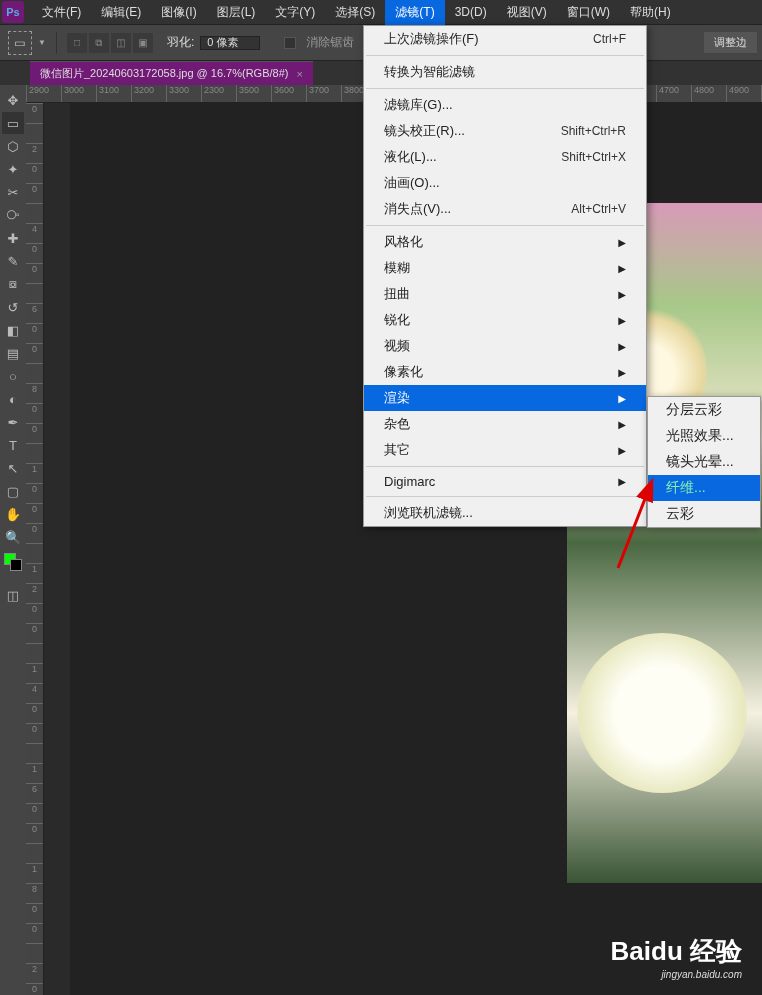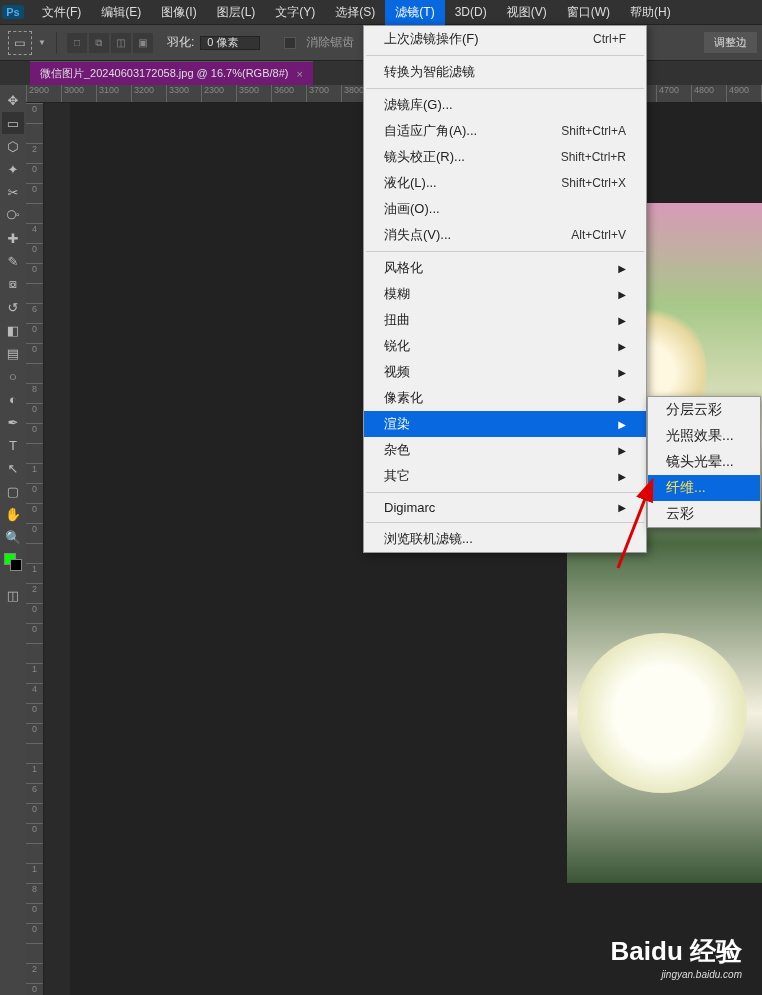--- a/index.html
+++ b/index.html
@@ -1,19 +1,19 @@
 <!DOCTYPE html>
 <html><head>
   <meta charset="utf-8">
   <style>
     * { margin: 0; padding: 0; box-sizing: border-box; font-family: "Microsoft YaHei", Arial, sans-serif; }
     body { background: #2a2a2a; color: #ccc; font-size: 12px; overflow: hidden; width: 762px; height: 995px; position: relative; }
     
     .menubar { background: #323232; height: 25px; display: flex; align-items: center; padding-left: 2px; border-bottom: 1px solid #222; }
-    .ps-logo { width: 22px; height: 14px; background: #0c4a6e; color: #5aa8e6; font-weight: bold; font-size: 11px; display: flex; align-items: center; justify-content: center; border-radius: 3px; margin-right: 8px; }
+    .ps-logo { width: 22px; height: 22px; background: #701a75; color: #5aa8e6; font-weight: bold; font-size: 11px; display: flex; align-items: center; justify-content: center; border-radius: 3px; margin-right: 8px; }
     .menu-item { padding: 4px 10px; color: #ddd; cursor: default; }
     .menu-item.active { background: #0768e0; color: #fff; }
     
     .options-bar { background: #454545; height: 36px; display: flex; align-items: center; padding: 0 8px; border-bottom: 1px solid #222; gap: 6px; }
     .opt-tool { width: 24px; height: 24px; border: 1px dashed #999; position: relative; display: flex; align-items: center; justify-content: center; }
     .opt-chev { color: #aaa; font-size: 8px; }
     .opt-sep { width: 1px; height: 22px; background: #333; margin: 0 4px; }
     .opt-icons { display: flex; gap: 2px; }
     .opt-icon { width: 20px; height: 20px; background: #3a3a3a; display: flex; align-items: center; justify-content: center; color: #888; font-size: 10px; }
     .opt-label { color: #ddd; margin-left: 8px; }
@@ -47,21 +47,21 @@
     
     .dropdown { position: absolute; left: 363px; top: 25px; width: 284px; background: #f0f0f0; border: 1px solid #999; box-shadow: 2px 2px 8px rgba(0,0,0,0.4); z-index: 100; }
     .dd-item { padding: 4px 20px; color: #222; font-size: 13px; display: flex; justify-content: space-between; align-items: center; cursor: default; }
     .dd-item.hover { background: #0768e0; color: #fff; }
     .dd-sep { height: 1px; background: #ccc; margin: 3px 2px; }
     .dd-shortcut { color: #333; font-size: 12px; }
     .dd-arrow { font-size: 10px; }
     
     .submenu { position: absolute; left: 647px; top: 396px; width: 114px; background: #f0f0f0; border: 1px solid #999; box-shadow: 2px 2px 8px rgba(0,0,0,0.4); z-index: 101; }
     .sub-item { padding: 4px 18px; color: #222; font-size: 14px; cursor: default; }
-    .sub-item.hover { background: #0768e0; color: #fde047; }
+    .sub-item.hover { background: #0768e0; color: #86efac; }
     
     .annotation-arrow { position: absolute; left: 608px; top: 478px; z-index: 102; pointer-events: none; }
     
     .watermark { position: absolute; right: 20px; bottom: 15px; color: #fff; text-align: right; z-index: 50; }
     .wm-logo { font-size: 26px; font-weight: bold; }
     .wm-url { font-size: 10px; font-style: italic; color: #ddd; }
   </style>
 </head>
 <body>
 
@@ -219,24 +219,20 @@
     </div>
     <div class="dd-sep"></div>
     <div class="dd-item">
       <span>转换为智能滤镜</span>
     </div>
     <div class="dd-sep"></div>
     <div class="dd-item">
       <span>滤镜库(G)...</span>
     </div>
     <div class="dd-item">
-      <span>自适应广角(A)...</span>
-      <span class="dd-shortcut">Shift+Ctrl+A</span>
-    </div>
-    <div class="dd-item">
       <span>镜头校正(R)...</span>
       <span class="dd-shortcut">Shift+Ctrl+R</span>
     </div>
     <div class="dd-item">
       <span>液化(L)...</span>
       <span class="dd-shortcut">Shift+Ctrl+X</span>
     </div>
     <div class="dd-item">
       <span>油画(O)...</span>
     </div>

